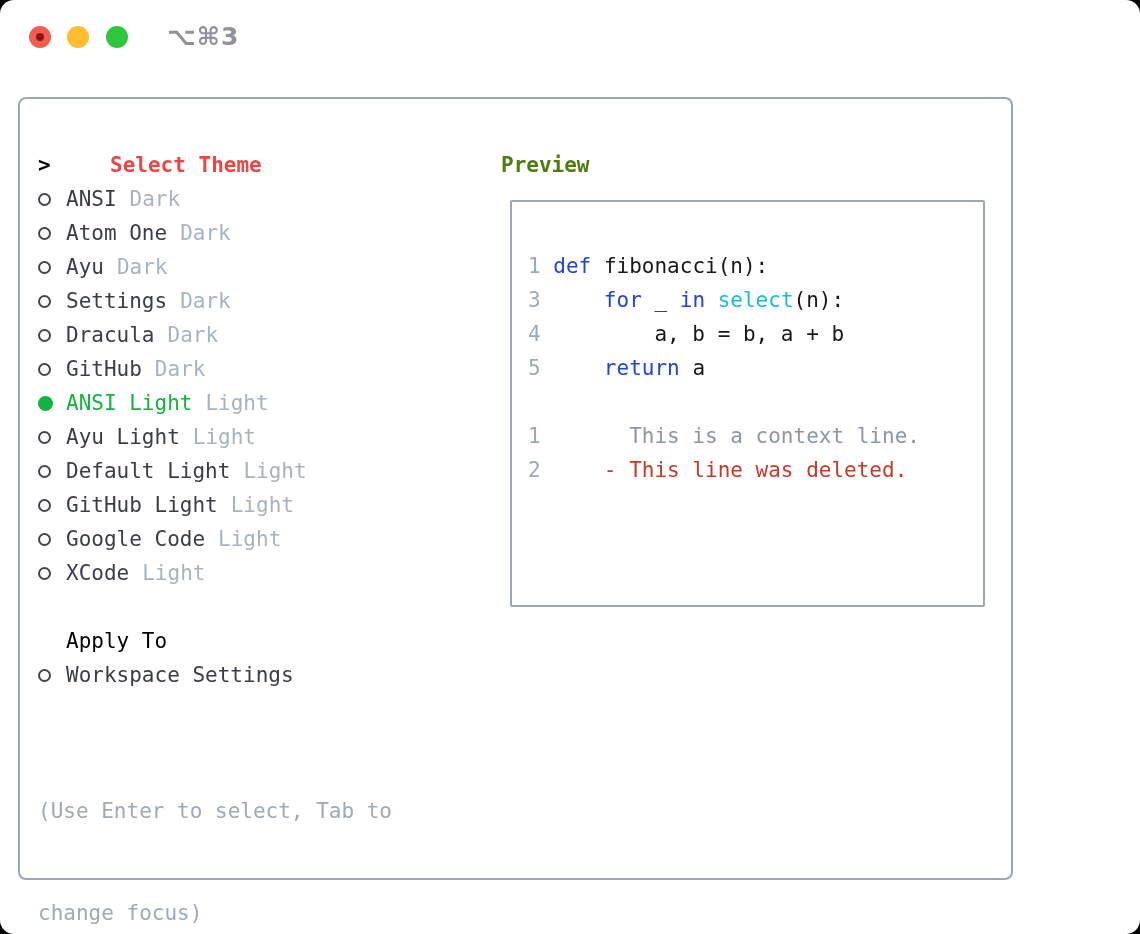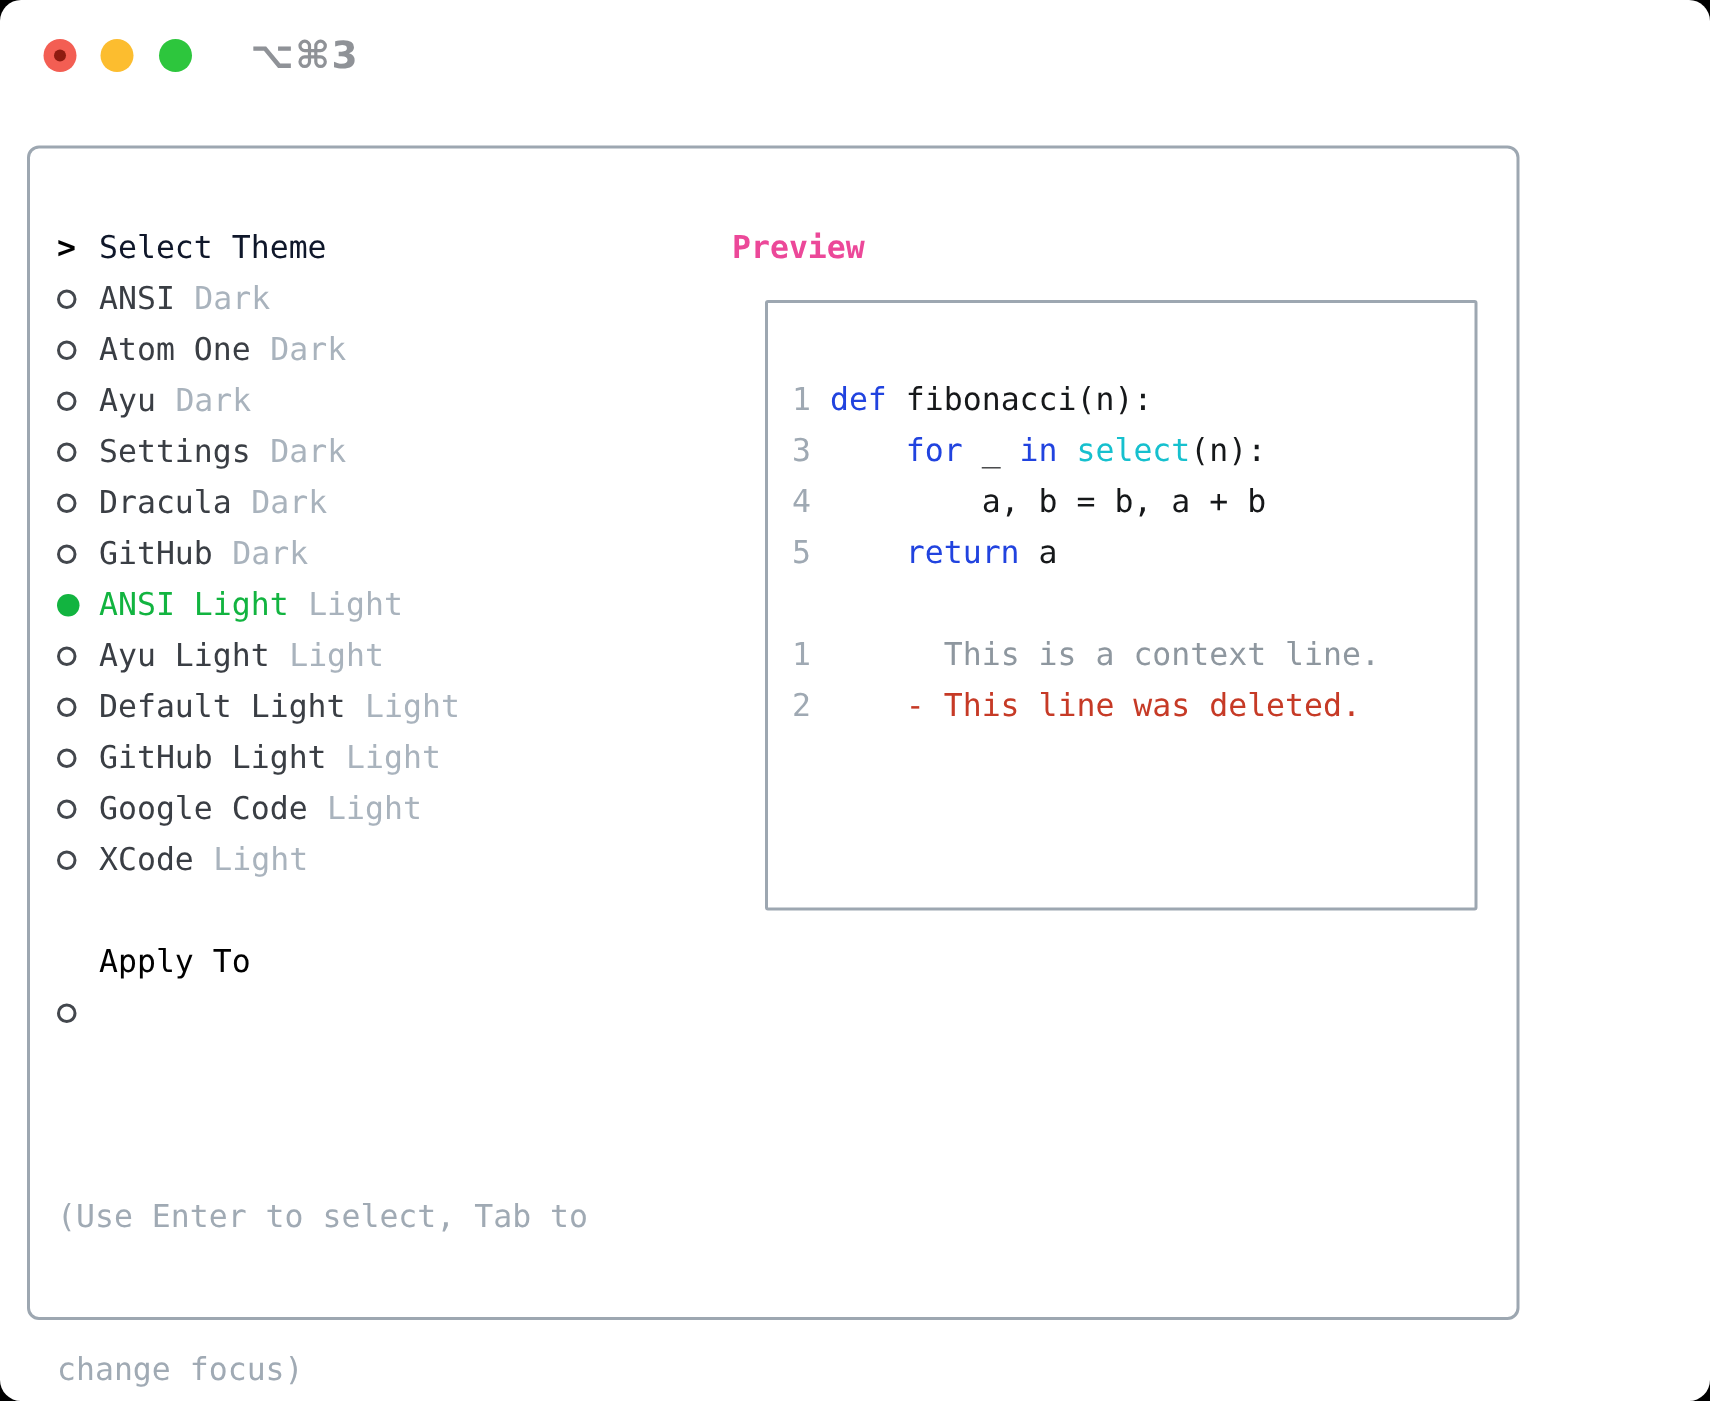--- a/index.html
+++ b/index.html
@@ -36,36 +36,36 @@
     font-size:25px;font-weight:bold;color:#8f9297;letter-spacing:1px;
   }
   
   .main-box{
     position:absolute;left:18px;top:97px;width:995px;height:783px;
     border:2px solid var(--border-gray);border-radius:8px;background:#fff;
   }
   .row{display:flex;align-items:center;height:34px;font-size:21px;white-space:pre;}
   .icon-col{width:28px;display:flex;align-items:center;flex:none;}
   .prompt{color:#000;font-weight:bold;}
-  .panel-title{color:#0f172a;font-weight:normal;}
+  .panel-title{color:#ef4444;font-weight:bold;margin-left:44px;}
   .radio{width:13px;height:13px;border:2px solid #43474d;border-radius:50%;}
   .radio.sel{width:15px;height:15px;border:none;background:var(--ui-green);}
   .tname{color:var(--item-text);}
   .tname.sel{color:var(--ui-green);}
   .tag{color:var(--tag-gray);margin-left:13px;}
   .apply-title{color:#000;}
   .opt-label{color:var(--item-text);}
   .opt-label.sel{color:var(--ui-green);}
   .left-col{position:absolute;left:18px;top:49px;}
   .spacer{height:34px;}
   .hint{color:var(--hint-gray);font-size:21px;line-height:34px;white-space:pre;}
   
   .preview-label{
-    position:absolute;left:468px;top:49px;height:34px;line-height:34px;
-    font-size:21px;font-weight:bold;color:#ec4899;
+    position:absolute;left:481px;top:49px;height:34px;line-height:34px;
+    font-size:21px;font-weight:bold;color:#4d7c0f;
   }
   .preview-box{
     position:absolute;left:490px;top:101px;width:475px;height:407px;
     border:2px solid var(--border-gray);border-radius:2px;background:#fff;
     padding:47px 0 0 16px;overflow:hidden;
   }
   .cl{height:34px;line-height:34px;font-size:21px;white-space:pre;}
   .cl .ln{color:var(--lineno-gray);}
   .cl .kw{color:var(--kw-blue);}
   .cl .cy{color:var(--fn-cyan);}
@@ -111,21 +111,21 @@
         </div>
 
       <div class="spacer"></div>
 
       <div class="row">
         <span class="icon-col"></span>
         <span class="apply-title">Apply To</span>
       </div>
 
       <div id="apply-list">
-          <div class="row"><span class="icon-col"><span class="radio"></span></span></div>
+          <div class="row"><span class="icon-col"><span class="radio"></span></span><span class="opt-label">Workspace Settings</span></div>
         </div>
 
       <div class="spacer"></div>
 
       <div class="hint">
         <div>(Use Enter to select, Tab to</div>
         <div>change focus)</div>
       </div>
     </div>
 

